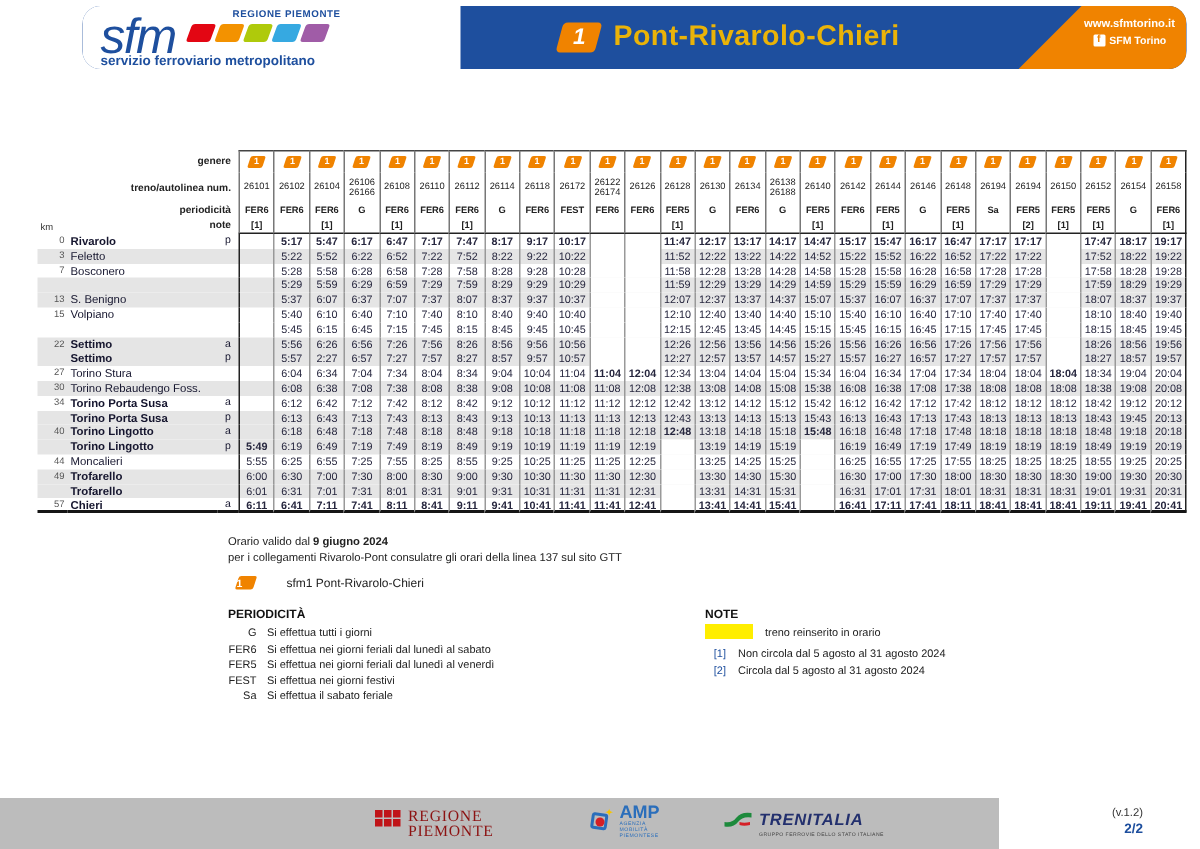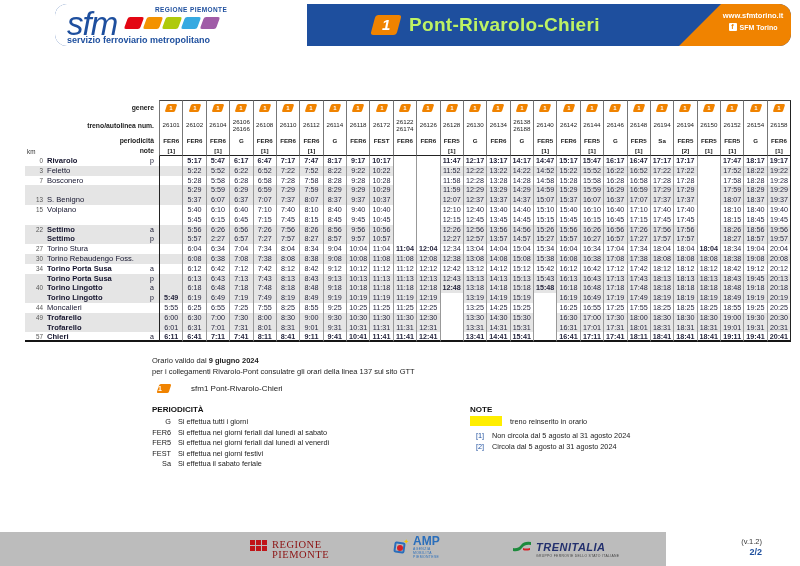--- a/index.html
+++ b/index.html
@@ -9,21 +9,21 @@
 
 .banner{position:absolute;left:55px;top:4px;width:736px;height:42px;background:#1e4f9e;border-radius:12px;overflow:hidden}
 .brand{position:absolute;left:0;top:0;width:252px;height:100%;background:#fff;padding:2px 6px 0 12px}
 .brand-region{font-size:6.5px;font-weight:bold;color:#1e4f9e;letter-spacing:.4px;margin-left:88px}
 .brand-main{display:flex;align-items:center;height:21px}
 .sfm-text{font-size:33px;font-weight:normal;font-style:italic;color:#1e4f9e;line-height:19px;letter-spacing:-1px;margin-right:6px}
 .pgram{display:inline-block;width:16px;height:12px;transform:skewX(-20deg);margin-left:3px;border-radius:2px}
 .brand-sub{font-size:9px;font-weight:bold;color:#1e4f9e;margin-top:1px}
 .line-head{position:absolute;left:318px;top:0;height:100%;display:flex;align-items:center}
 .line-badge{width:26px;height:20px;background:#f08300;transform:skewX(-15deg);border-radius:3px;color:#fff;font-weight:bold;font-style:italic;font-size:15px;text-align:center;line-height:20px;margin-right:10px}
-.line-title{color:#bef264;font-size:19px;font-weight:bold;letter-spacing:.3px}
+.line-title{color:#eab308;font-size:19px;font-weight:bold;letter-spacing:.3px}
 .orange-tab{position:absolute;right:0;top:0;height:100%;width:112px;background:#f08300;clip-path:polygon(42px 0,100% 0,100% 100%,0 100%);padding:7px 6px 0 42px;text-align:center}
 .tab-url{font-size:7.5px;color:#fff;font-weight:bold}
 .tab-social{font-size:7px;color:#fff;font-weight:bold;margin-top:3px;display:flex;align-items:center;justify-content:center;gap:3px}
 .fb{display:inline-block;width:8px;height:8px;background:#fff;color:#f08300;font-weight:bold;font-size:7px;line-height:8px;border-radius:1px;text-align:center}
 
 
 .tt{position:absolute;left:25px;top:100px;width:766px}
 .hrow,.brow{display:flex}
 .lgroup{width:134px;flex:none;text-align:right;padding-right:5px;font-weight:bold;color:#222}
 .dcell{flex:1 1 0;min-width:0;text-align:center;border-left:1px solid #999;overflow:hidden}
@@ -71,21 +71,21 @@
 .rp-sq{display:grid;grid-template-columns:repeat(3,5px);grid-auto-rows:5px;gap:1px}
 .rp-sq i{background:#c01418}
 .rp-text{font-family:"Liberation Serif",serif;font-size:10.5px;line-height:9.5px;color:#8c1212;letter-spacing:.5px}
 .logo-amp{position:absolute;left:392px;top:536px;display:flex;gap:5px;align-items:center}
 .amp-icon{width:16px;height:16px;position:relative}
 .amp-icon .sq{position:absolute;left:2px;top:2px;width:11px;height:11px;border:2px solid #2a6ebb;transform:rotate(8deg);border-radius:2px}
 .amp-icon .dot{position:absolute;left:5px;top:5px;width:6px;height:6px;background:#d51f26;border-radius:50%}
 .amp-icon .star{position:absolute;right:-1px;top:-2px;color:#f5c400;font-size:7px}
 .amp-name{font-size:12px;font-weight:bold;color:#2a6ebb;line-height:11px}
 .amp-sub{font-size:3.4px;color:#2a6ebb;letter-spacing:.4px;line-height:4px}
-.logo-tr{position:absolute;left:512px;top:540px}
+.logo-tr{position:absolute;left:482px;top:540px}
 .tr-top{display:flex;align-items:center;gap:4px}
 .tr-name{font-size:11px;font-weight:bold;font-style:italic;color:#23306e;letter-spacing:.5px}
 .tr-sub{font-size:3.4px;color:#444;letter-spacing:.3px;margin-top:1px;margin-left:24px}
 .version{position:absolute;right:38px;top:537px;text-align:right;font-size:7.5px;color:#333}
 .pagenum{font-size:9px;font-weight:bold;color:#1e4f9e;margin-top:1px}
 </style>
 </head>
 <body>
 
 <div class="banner">

